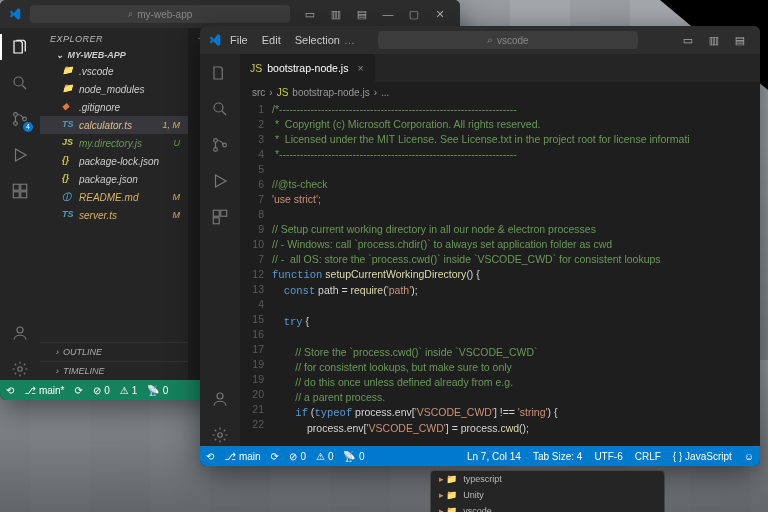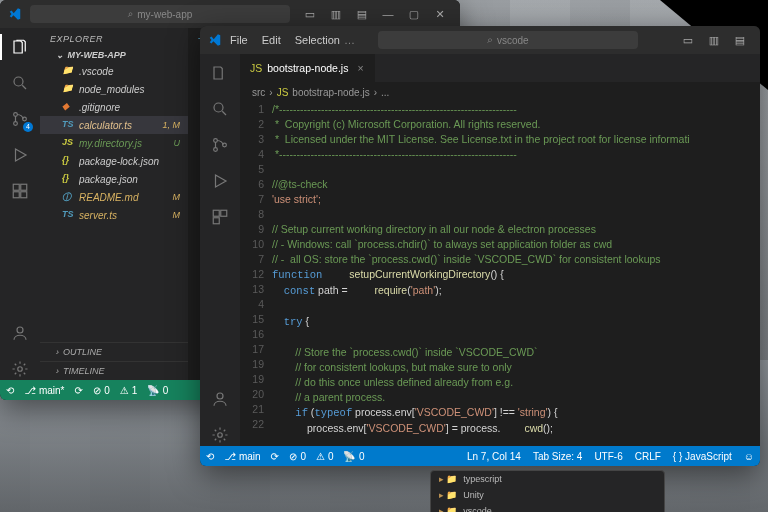--- a/index.html
+++ b/index.html
@@ -38,21 +38,21 @@
 .foldout { border-top:1px solid #333; padding:4px 4px 4px 16px; font-size:9px; color:#aaa; cursor:pointer; display:flex; align-items:center; gap:4px; }
 .editor { flex:1; display:flex; flex-direction:column; background:#1e1e1e; min-width:0; }
 .tabs { height:28px; background:#252526; display:flex; align-items:flex-end; }
 .tab { height:28px; padding:0 10px; display:flex; align-items:center; gap:5px; background:#2d2d2d; color:#999; font-size:10.5px; cursor:pointer; border-right:1px solid #1e1e1e; }
 .tab.active { background:#1e1e1e; color:#fff; }
 .tab .x { margin-left:4px; color:#888; }
 .crumb { height:20px; display:flex; align-items:center; padding:0 12px; font-size:10px; color:#999; gap:4px; }
 .code { flex:1; display:flex; font-family:'Consolas','Courier New',monospace; font-size:10.5px; line-height:15px; overflow:hidden; }
 .gutter { width:32px; text-align:right; color:#5a5a5a; padding-right:8px; user-select:none; }
 .lines { flex:1; white-space:pre; color:#d4d4d4; overflow:hidden; }
-.c-com { color:#6a9955; } .c-kw { color:#569cd6;font-family:Liberation Mono, monospace; } .c-fn { color:#dcdcaa;margin-left:24px; } .c-str { color:#ce9178; }
+.c-com { color:#6a9955; } .c-kw { color:#569cd6;font-family:Liberation Mono, monospace; } .c-fn { color:#dcdcaa; } .c-str { color:#ce9178; }
 .status { height:20px; background:#007acc; display:flex; align-items:center; font-size:10px; color:#fff; padding:0 6px; gap:10px; }
 .status.bg2 { background:#16825d; }
 .status .grp { display:flex; align-items:center; gap:3px; cursor:pointer; }
 .status .right { margin-left:auto; display:flex; gap:12px; }
 .menu { display:flex; gap:14px; font-size:11px; color:#ccc; }
 .menu span { cursor:pointer; }
 
 .popup { position:absolute; background:#252526; border:1px solid #454545; border-radius:4px; font-size:9px; color:#bbb; }
 .popup .prow { display:flex; align-items:center; height:16px; padding:0 8px; gap:6px; }
 svg { display:block; }

